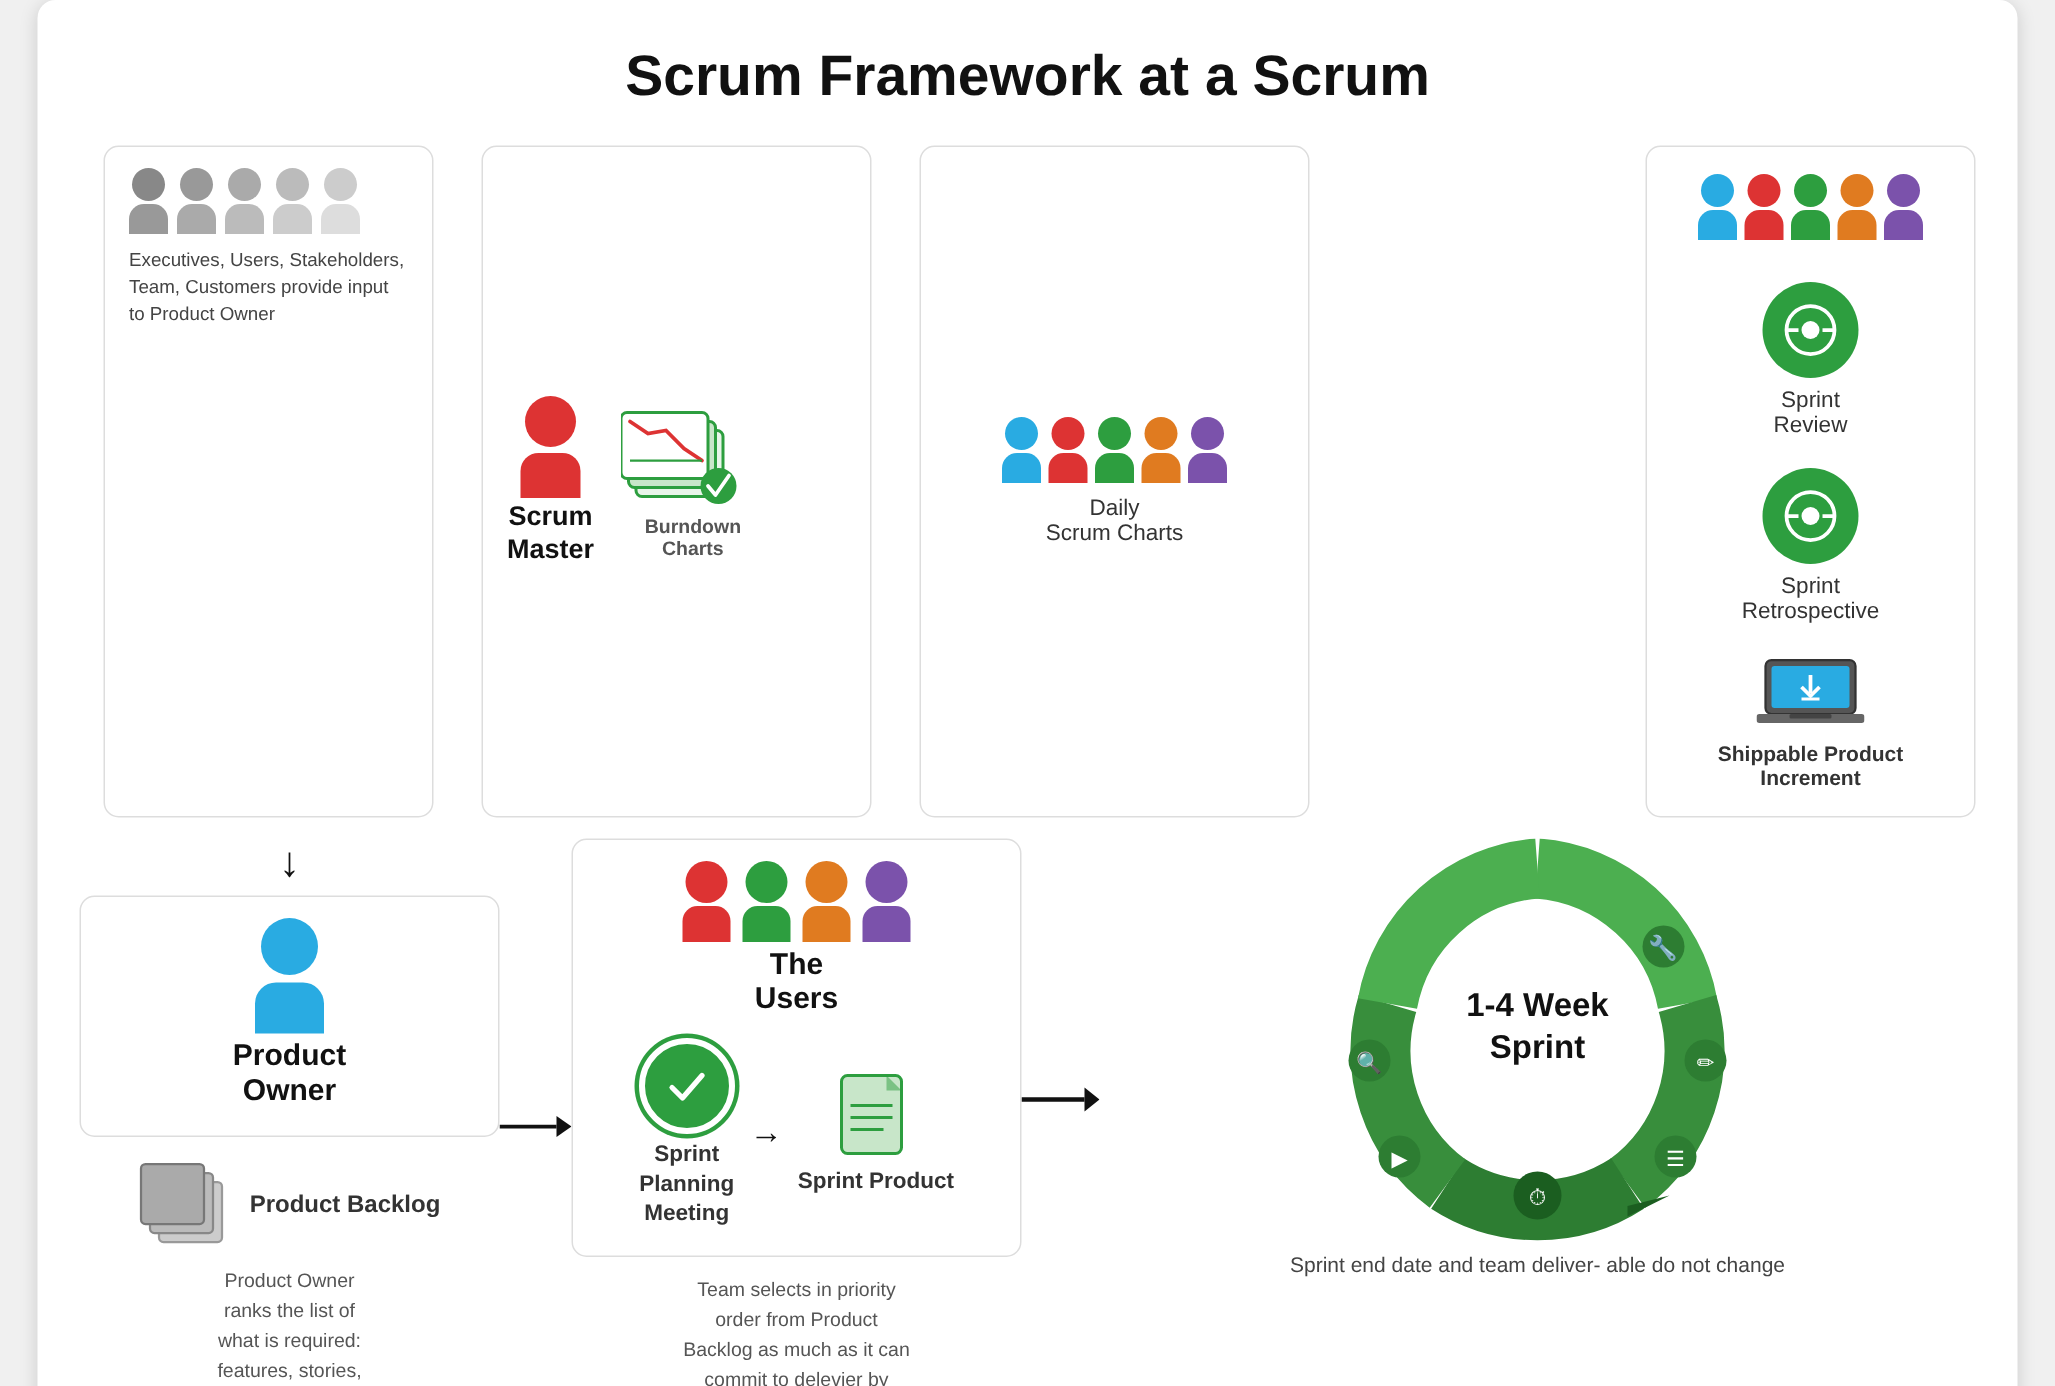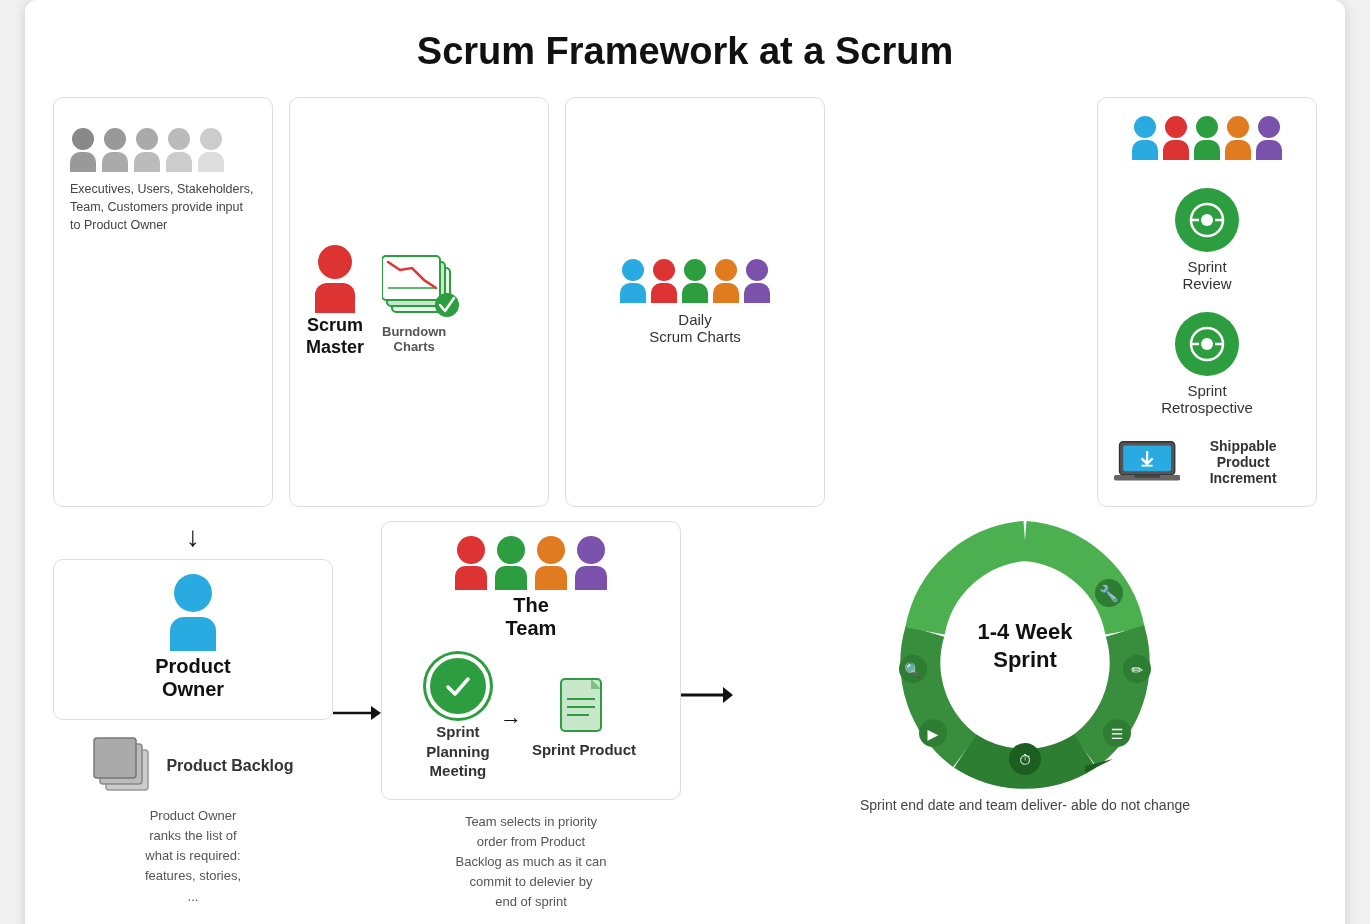--- a/index.html
+++ b/index.html
@@ -29,22 +29,23 @@
     
     .top-row {
       display: flex;
       gap: 16px;
       margin-bottom: 14px;
       align-items: stretch;
     }
     .box {
       border: 1.5px solid #ddd;
       border-radius: 10px;
-      padding: 30px 16px;
+      padding: 14px 16px;
       background: white;
+      margin-left: 16px;
     }
     .box-stakeholders {
       flex: 0 0 220px;
     }
     .box-scrum {
       flex: 0 0 260px;
       display: flex;
       align-items: center;
       gap: 18px;
     }
@@ -101,21 +102,21 @@
     
     .scrum-master-label {
       font-size: 18px;
       font-weight: 900;
       color: #111;
       line-height: 1.2;
     }
     .burndown-area {
       display: flex;
       flex-direction: column;
-      align-items: flex-start;
+      align-items: flex-end;
       gap: 4px;
     }
     .burndown-label {
       font-size: 13px;
       color: #555;
       text-align: center;
       font-weight: 600;
     }
 
     .daily-people { display: flex; gap: 5px; }
@@ -248,21 +249,21 @@
       border-radius: 50%;
       display: flex;
       align-items: center;
       justify-content: center;
     }
     .green-circle svg { }
 
     
     .laptop-box {
       display: flex;
-      flex-direction: row;
+      flex-direction: column;
       align-items: center;
       gap: 6px;
     }
     .shippable-label {
       font-size: 15px;
       color: #333;
       text-align: center;
       font-weight: 500;
     }
 
@@ -503,21 +504,21 @@
           <div class="person-icon">
             <div class="person-head" style="background:#e07b20;width:28px;height:28px;"></div>
             <div class="person-body" style="background:#e07b20;width:32px;height:24px;"></div>
           </div>
           <div class="person-icon">
             <div class="person-head" style="background:#7b52ab;width:28px;height:28px;"></div>
             <div class="person-body" style="background:#7b52ab;width:32px;height:24px;"></div>
           </div>
         </div>
         <div class="the-team-label" style="white-space:pre-line;text-align:center;">The
-Team</div>
+Users</div>
 
         <div class="sprint-planning-row">
 
           <div style="display:flex;flex-direction:column;align-items:center;gap:4px;">
             <div class="green-circle-check">
               <svg width="32" height="32" viewBox="0 0 32 32">
                   <polyline points="6,17 13,24 26,9" fill="none" stroke="white" stroke-width="3.5" stroke-linecap="round" stroke-linejoin="round"></polyline>
                 </svg>
             </div>
             <div class="sprint-planning-label" style="white-space:pre-line;">Sprint

